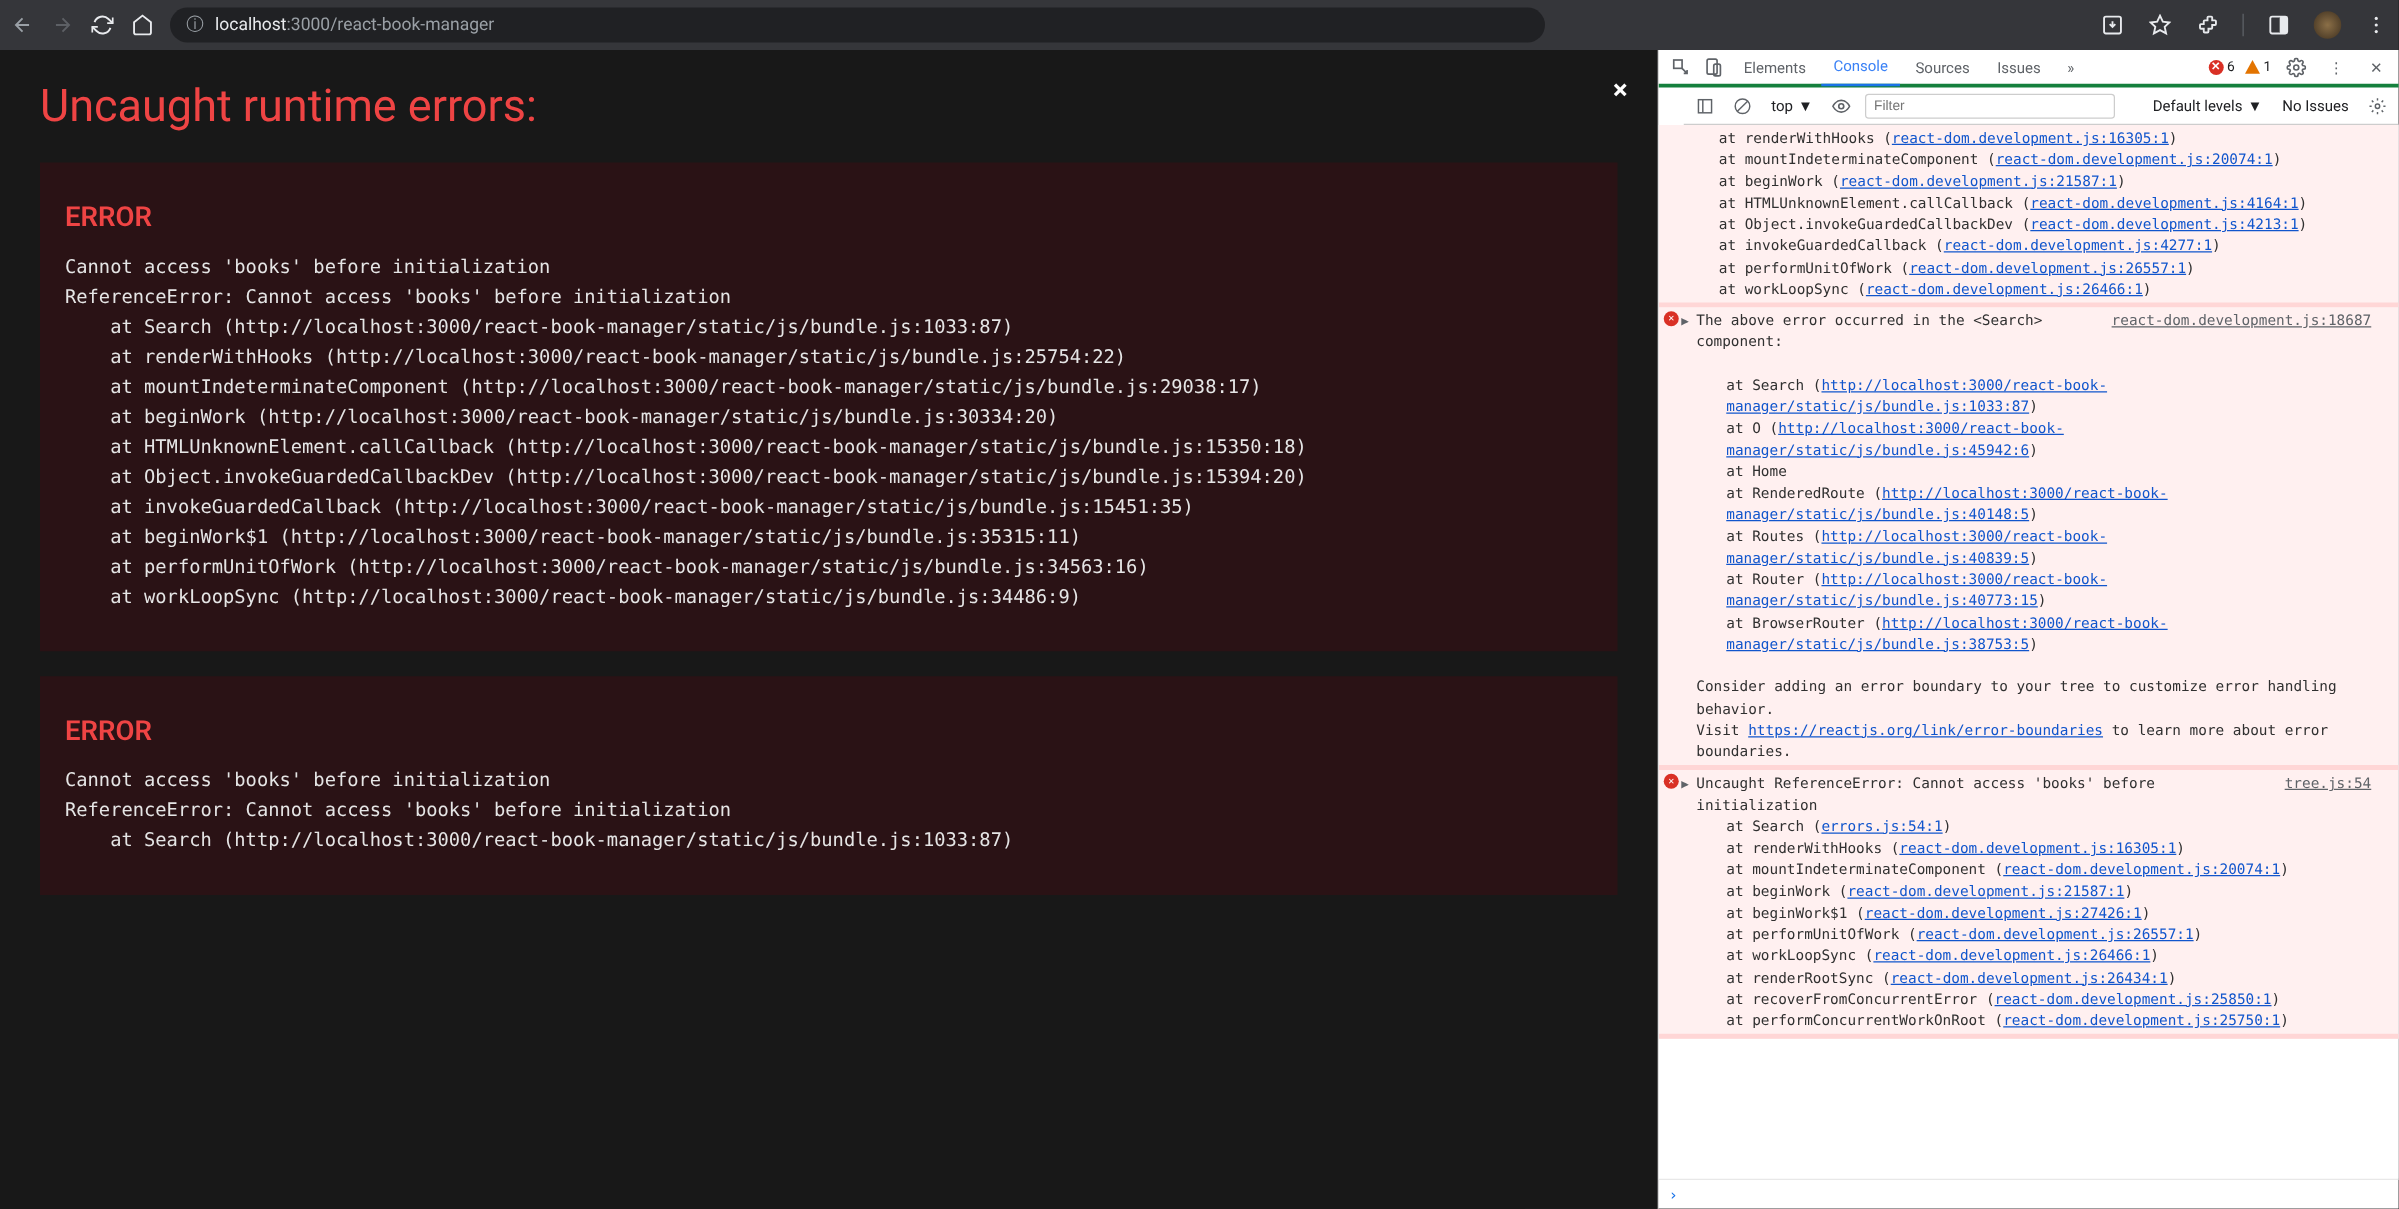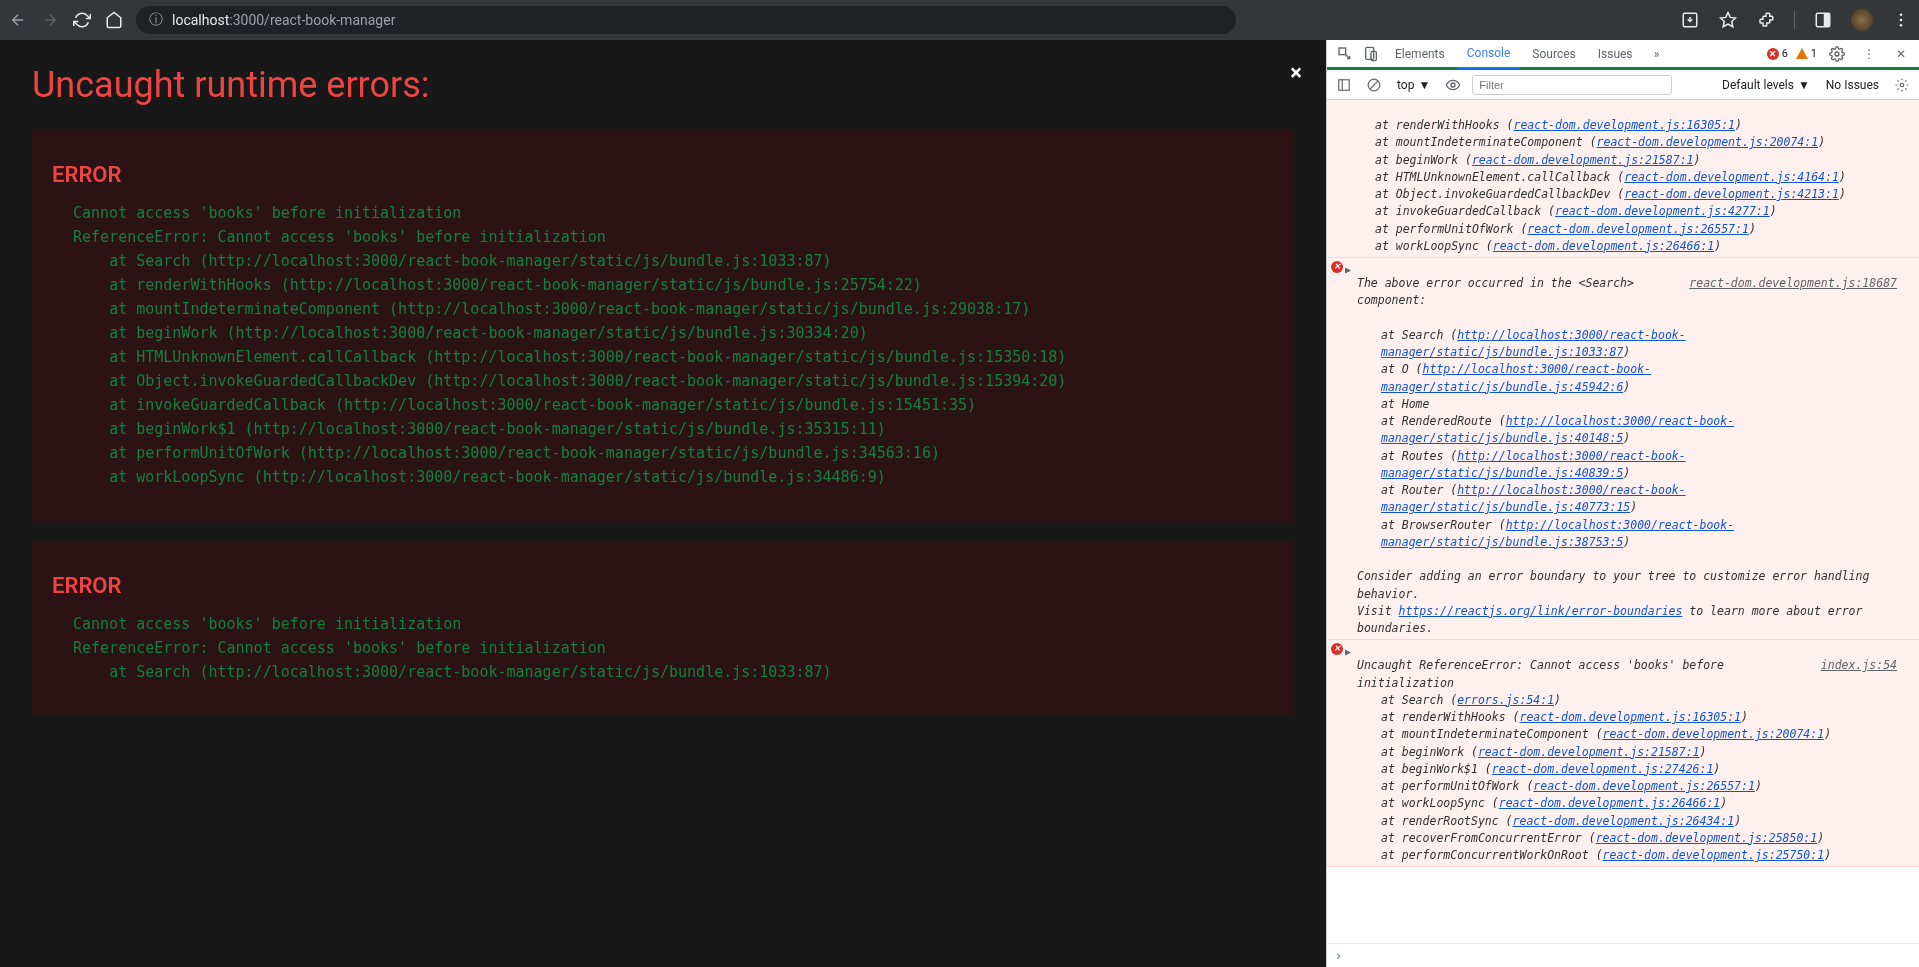--- a/index.html
+++ b/index.html
@@ -15,43 +15,43 @@
 .browser-actions .icon { width: 20px; height: 20px; color: #e8eaed; cursor: pointer; display:flex; align-items:center; justify-content:center; }
 .divider-v { width: 1px; height: 18px; background: #5f6368; }
 .avatar { width: 22px; height: 22px; border-radius: 50%; background: radial-gradient(circle, #8b6f47, #3d2f1f); }
 .main { display: flex; height: calc(100% - 40px); }
 .content { flex: 1; background: #1e1e1e; overflow-y: auto; position: relative; }
 .error-overlay { background: #181818; color: #fff; padding: 24px 32px; min-height: 100%; }
 .error-title { color: #ef4444; font-size: 36px; font-weight: 400; margin-bottom: 24px; }
 .close-x { position: absolute; top: 20px; right: 24px; color: #fff; font-size: 22px; cursor: pointer; font-weight: bold; }
 .error-block { background: #2a1215; margin-bottom: 20px; padding: 32px 20px; }
 .error-block h2 { color: #ef4444; font-size: 22px; font-weight: 600; margin-bottom: 14px; }
-.error-block p, .error-block pre { color: #15803d; font-family: Consolas, Monaco, monospace; font-size: 15px; line-height: 1.6; white-space: pre-wrap; word-wrap: break-word; margin-left: 21px; }
+.error-block p, .error-block pre { color: #e5e5e5; font-family: Consolas, Monaco, monospace; font-size: 15px; line-height: 1.6; white-space: pre-wrap; word-wrap: break-word; }
 .content::-webkit-scrollbar { width: 14px; }
 .content::-webkit-scrollbar-track { background: #2b2b2b; }
 .content::-webkit-scrollbar-thumb { background: #5a5a5a; }
 .devtools { width: 593px; background: #fff; color: #202124; display: flex; flex-direction: column; border-left: 1px solid #cdcdcd; font-size: 12px; }
 .dt-tabs { height: 30px; display: flex; align-items: center; border-bottom: 3px solid #15803d; padding: 0 6px; gap: 2px; }
 .dt-tab-icon { width: 24px; height: 24px; display:flex; align-items:center; justify-content:center; color: #5f6368; cursor:pointer; }
 .dt-tab { padding: 0 10px; height: 30px; display: flex; align-items: center; color: #5f6368; cursor: pointer; font-size: 12px; }
 .dt-tab.active { color: #3b82f6; border-bottom: 2px solid #1a73e8; }
 .dt-tabs-right { margin-left: auto; display: flex; align-items: center; gap: 8px; }
 .err-badge { display: flex; align-items: center; gap: 3px; font-size: 11px; }
 .err-badge.error .dot { width: 12px; height: 12px; background: #d93025; border-radius: 50%; color:#fff; display:flex; align-items:center; justify-content:center; font-size:9px; font-weight:bold; }
 .err-badge.warn .dot { width: 0; height: 0; border-left: 6px solid transparent; border-right: 6px solid transparent; border-bottom: 11px solid #e37400; }
-.dt-toolbar { height: 30px; display: flex; align-items: center; border-bottom: 1px solid #cdcdcd; padding: 0 6px; gap: 8px; }
+.dt-toolbar { height: 30px; display: flex; align-items: center; border-bottom: 1px solid #cdcdcd; padding: 0 6px; gap: 8px; margin-left: 20px; }
 .dt-toolbar .tb-icon { width: 22px; height: 22px; display:flex; align-items:center; justify-content:center; color: #5f6368; cursor:pointer; }
 .dt-toolbar select, .dt-toolbar .selectish { border: none; background: none; font-size: 12px; color: #202124; padding: 2px 4px; cursor:pointer; display:flex; align-items:center; gap:4px;}
 .dt-filter { flex:0 0 200px; border: 1px solid #cdcdcd; border-radius: 3px; padding: 2px 6px; font-size: 11px; height:20px; }
 .dt-toolbar-right { margin-left:auto; display:flex; align-items:center; gap:12px; }
 .dt-console { flex: 1; overflow-y: auto; font-family: Consolas, Monaco, monospace; font-size: 11.5px; line-height: 1.5; background:#fff; }
 .dt-console::-webkit-scrollbar { width: 14px; }
 .dt-console::-webkit-scrollbar-track { background: #f1f1f1; }
 .dt-console::-webkit-scrollbar-thumb { background: #c1c1c1; }
-.log-entry { padding: 17px 22px 2px 24px; border-bottom: 1px solid #7f1d1d; position: relative; word-wrap: break-word; font-style: italic; }
+.log-entry { padding: 2px 22px 2px 24px; border-bottom: 4px solid #7f1d1d; position: relative; word-wrap: break-word; }
 .log-entry.error-bg { background: #fff0f0; border-bottom-color: #ffd6d6; color:#303030; }
 .log-entry .gutter-icon { position: absolute; left: 4px; top: 3px; width: 12px; height: 12px; }
 .err-dot { width: 12px; height: 12px; background: #d93025; border-radius: 50%; color:#fff; display:flex; align-items:center; justify-content:center; font-size:8px; font-weight:bold; }
 .expand-arrow { position: absolute; left: 18px; top: 4px; color: #5f6368; cursor:pointer; user-select:none; font-size:10px; }
 .log-entry .src-link { float: right; color: #5f6368; text-decoration: underline; cursor:pointer; }
 .log-entry a.link { color: #1155cc; text-decoration: underline; cursor:pointer; }
 .dt-prompt { height: 24px; display:flex; align-items:center; padding: 0 8px; border-top: 1px solid #e8e8e8; color: #1a73e8; font-family: Consolas, monospace; }
 .trace-line { padding-left: 24px; }
 </style>
 </head>
@@ -255,21 +255,21 @@
         <br>
         <div>Consider adding an error boundary to your tree to customize error handling behavior.</div>
         <div><span>Visit </span><a class="link">https://reactjs.org/link/error-boundaries</a><span> to learn more about error boundaries.</span></div>
       </div>
 
       <div class="log-entry error-bg" style="padding-left:30px;">
         <span class="gutter-icon">
             <span class="err-dot">✕</span>
           </span>
         <span class="expand-arrow">▶</span>
-        <a class="src-link">index.js:54</a>
+        <a class="src-link">tree.js:54</a>
         <div>Uncaught ReferenceError: Cannot access 'books' before initialization</div>
         <div class="trace-line"><span>    at Search (</span><a class="link">errors.js:54:1</a><span>)</span></div>
         <div class="trace-line"><span>    at renderWithHooks (</span><a class="link">react-dom.development.js:16305:1</a><span>)</span></div>
         <div class="trace-line"><span>    at mountIndeterminateComponent (</span><a class="link">react-dom.development.js:20074:1</a><span>)</span></div>
         <div class="trace-line"><span>    at beginWork (</span><a class="link">react-dom.development.js:21587:1</a><span>)</span></div>
         <div class="trace-line"><span>    at beginWork$1 (</span><a class="link">react-dom.development.js:27426:1</a><span>)</span></div>
         <div class="trace-line"><span>    at performUnitOfWork (</span><a class="link">react-dom.development.js:26557:1</a><span>)</span></div>
         <div class="trace-line"><span>    at workLoopSync (</span><a class="link">react-dom.development.js:26466:1</a><span>)</span></div>
         <div class="trace-line"><span>    at renderRootSync (</span><a class="link">react-dom.development.js:26434:1</a><span>)</span></div>
         <div class="trace-line"><span>    at recoverFromConcurrentError (</span><a class="link">react-dom.development.js:25850:1</a><span>)</span></div>

